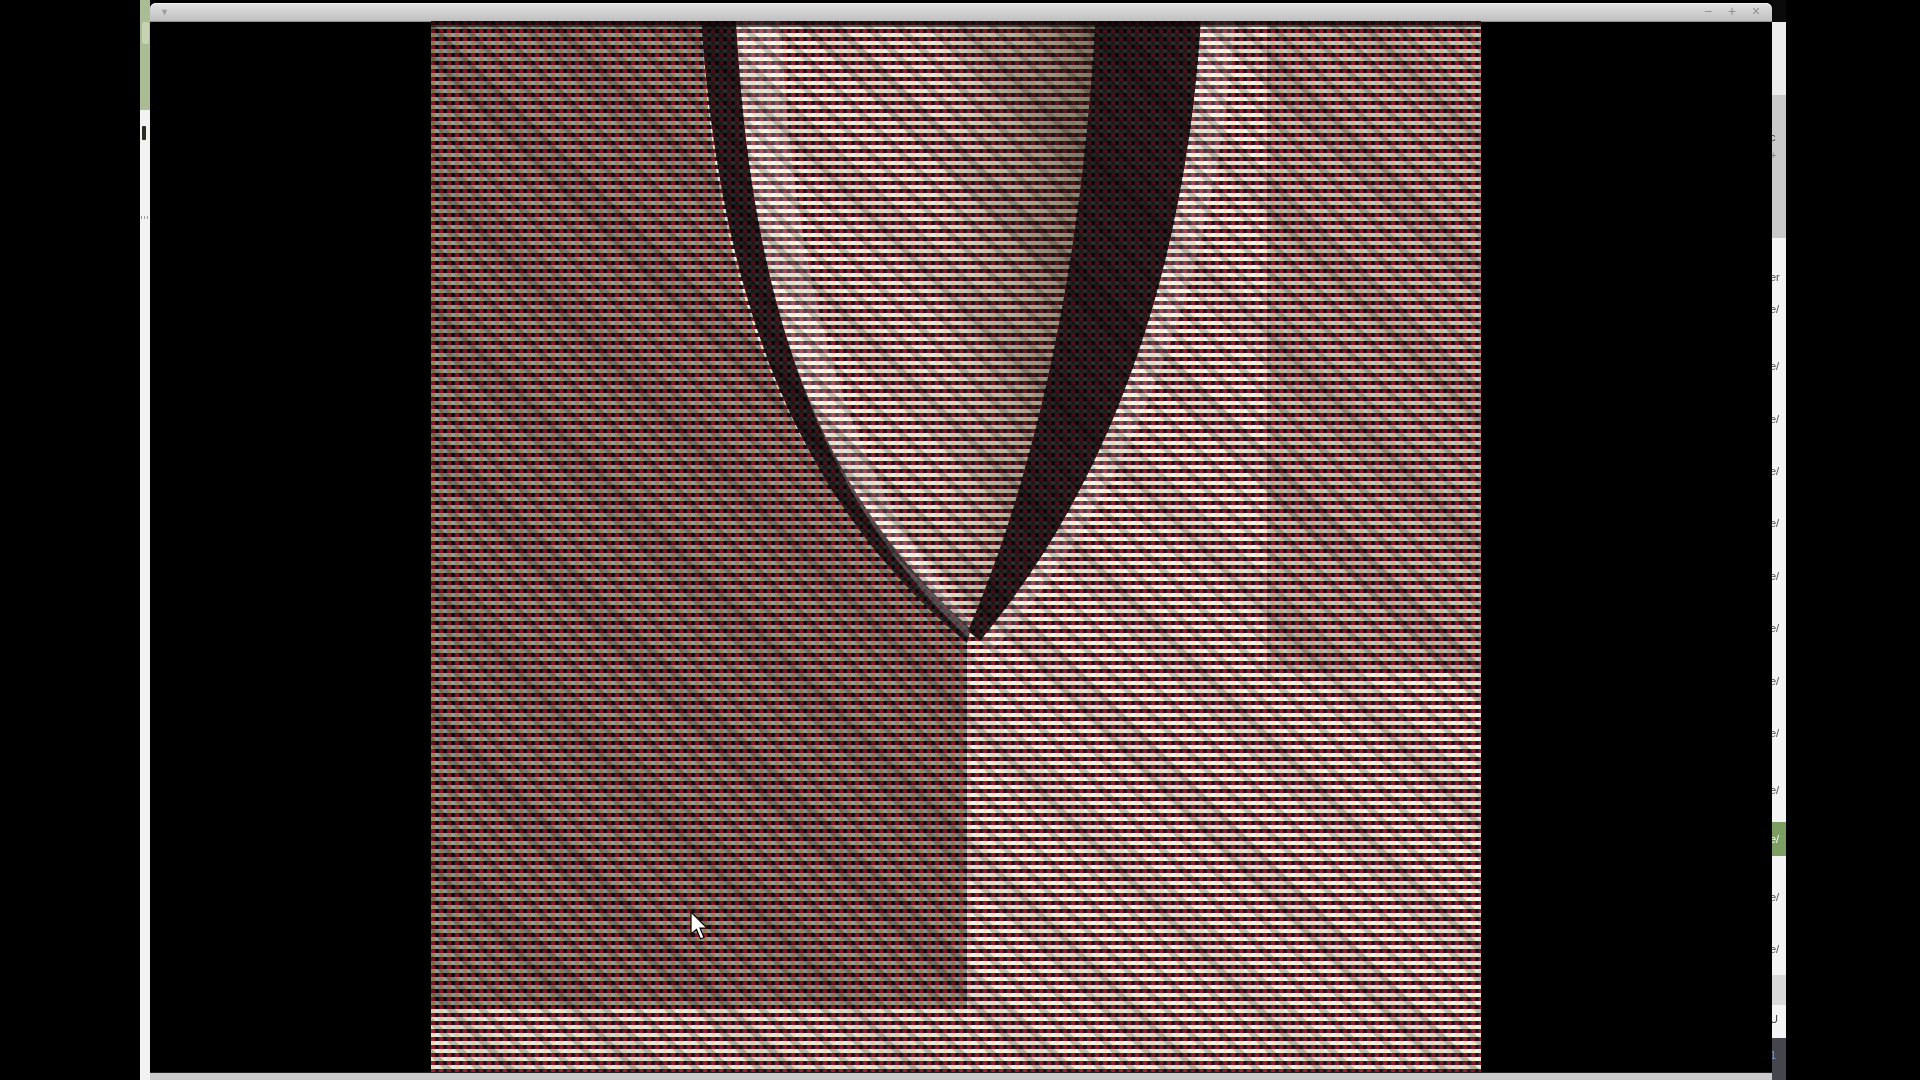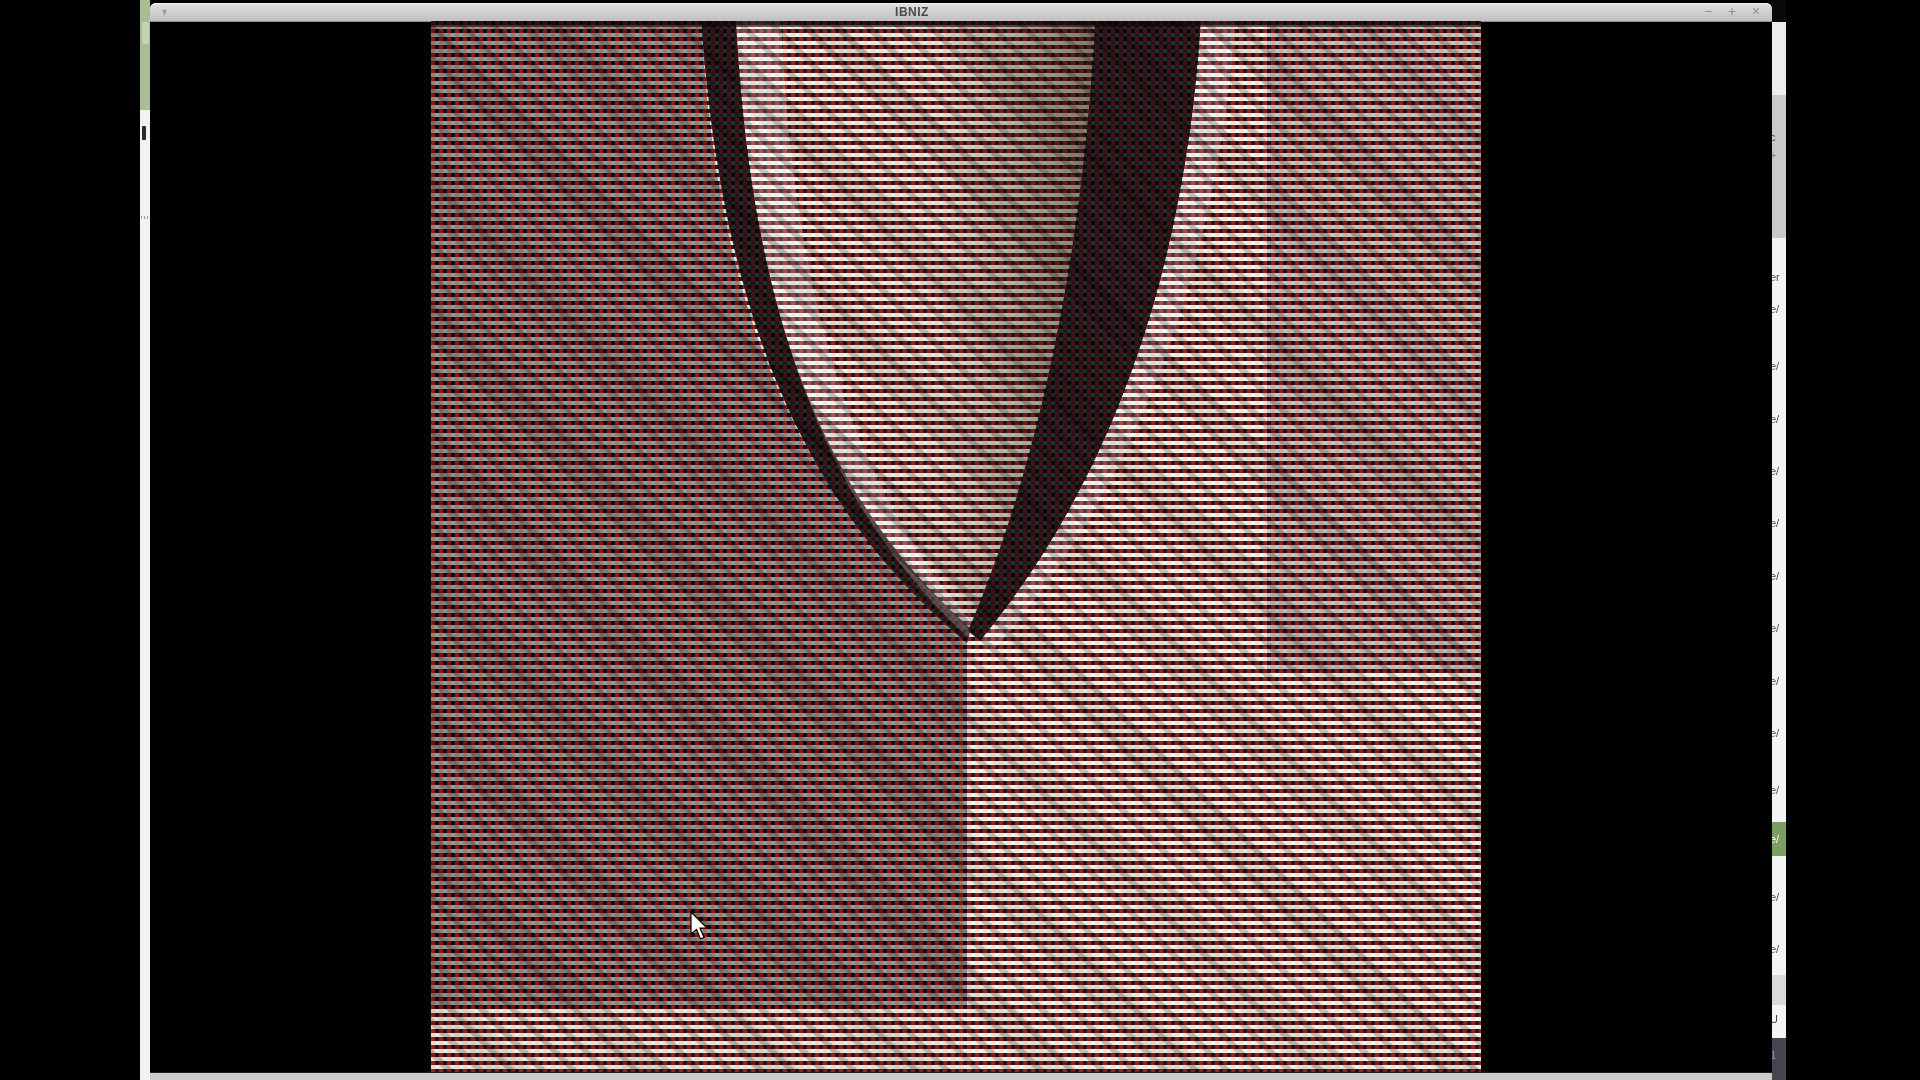--- a/index.html
+++ b/index.html
@@ -38,21 +38,20 @@
 
   
   #cursor{left:690px;top:911px;width:18px;height:30px;}
 </style>
 </head>
 <body>
 
 <div id="win" class="abs">
   <div id="titlebar" class="abs">
     <div id="menu-tri" class="abs">▼</div>
-    <div id="win-title" class="abs">IBNIZ</div>
     <div id="btn-min" class="abs winbtn">−</div>
     <div id="btn-max" class="abs winbtn">+</div>
     <div id="btn-close" class="abs winbtn">×</div>
   </div>
   <div id="win-bottom" class="abs"></div>
 </div>
 
 <div id="canvas-wrap" class="abs">
   <svg width="1050" height="1051" viewBox="0 0 1050 1051">
     <defs>

